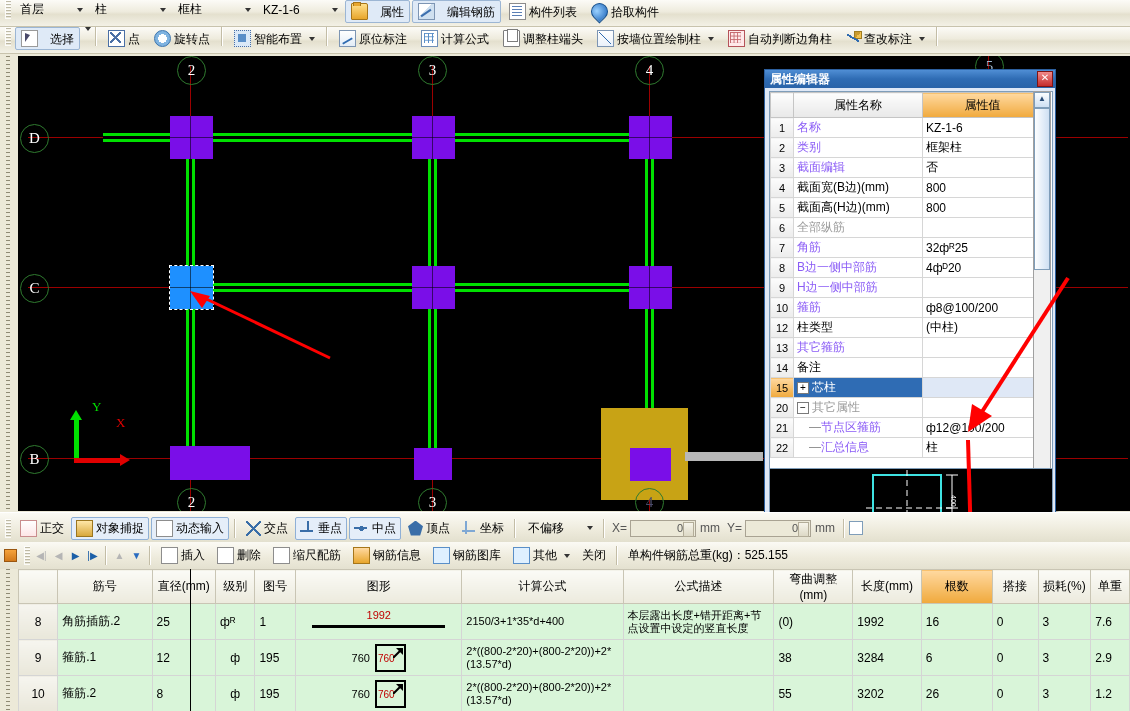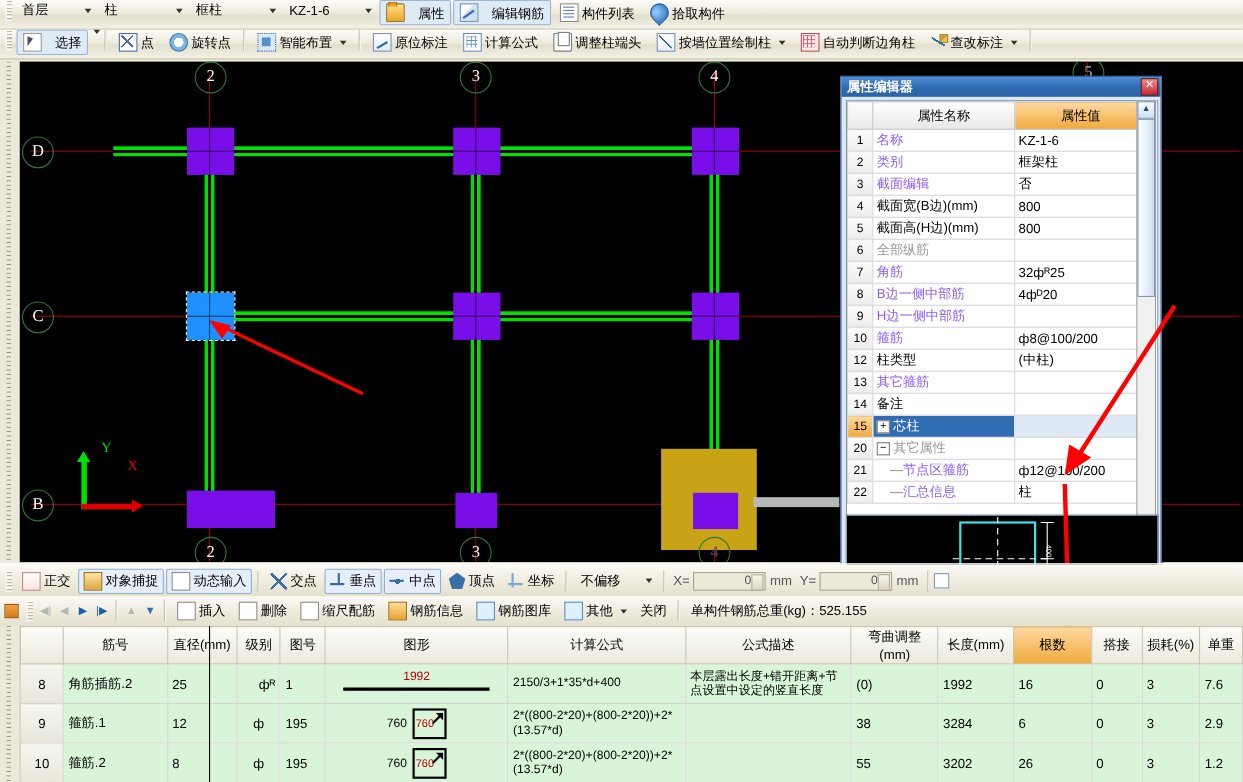--- a/index.html
+++ b/index.html
@@ -651,21 +651,21 @@
           <th>搭接</th>
           <th>损耗(%)</th>
           <th>单重</th>
         </tr>
       </thead>
       <tbody id="grid-body">
           <tr style="height: 36px;">
             <td class="idx">8</td>
             <td>角筋插筋.2</td>
             <td>25</td>
-            <td style="text-align: right;">фᴿ</td>
+            <td style="text-align: left;">фᴿ</td>
             <td>1</td>
             <td>
               <div class="shape-line">
                 <span class="num">1992</span>
                 <span class="bar"></span>
               </div>
             </td>
             <td>
               <div class="formula">2150/3+1*35*d+400</div>
             </td>

